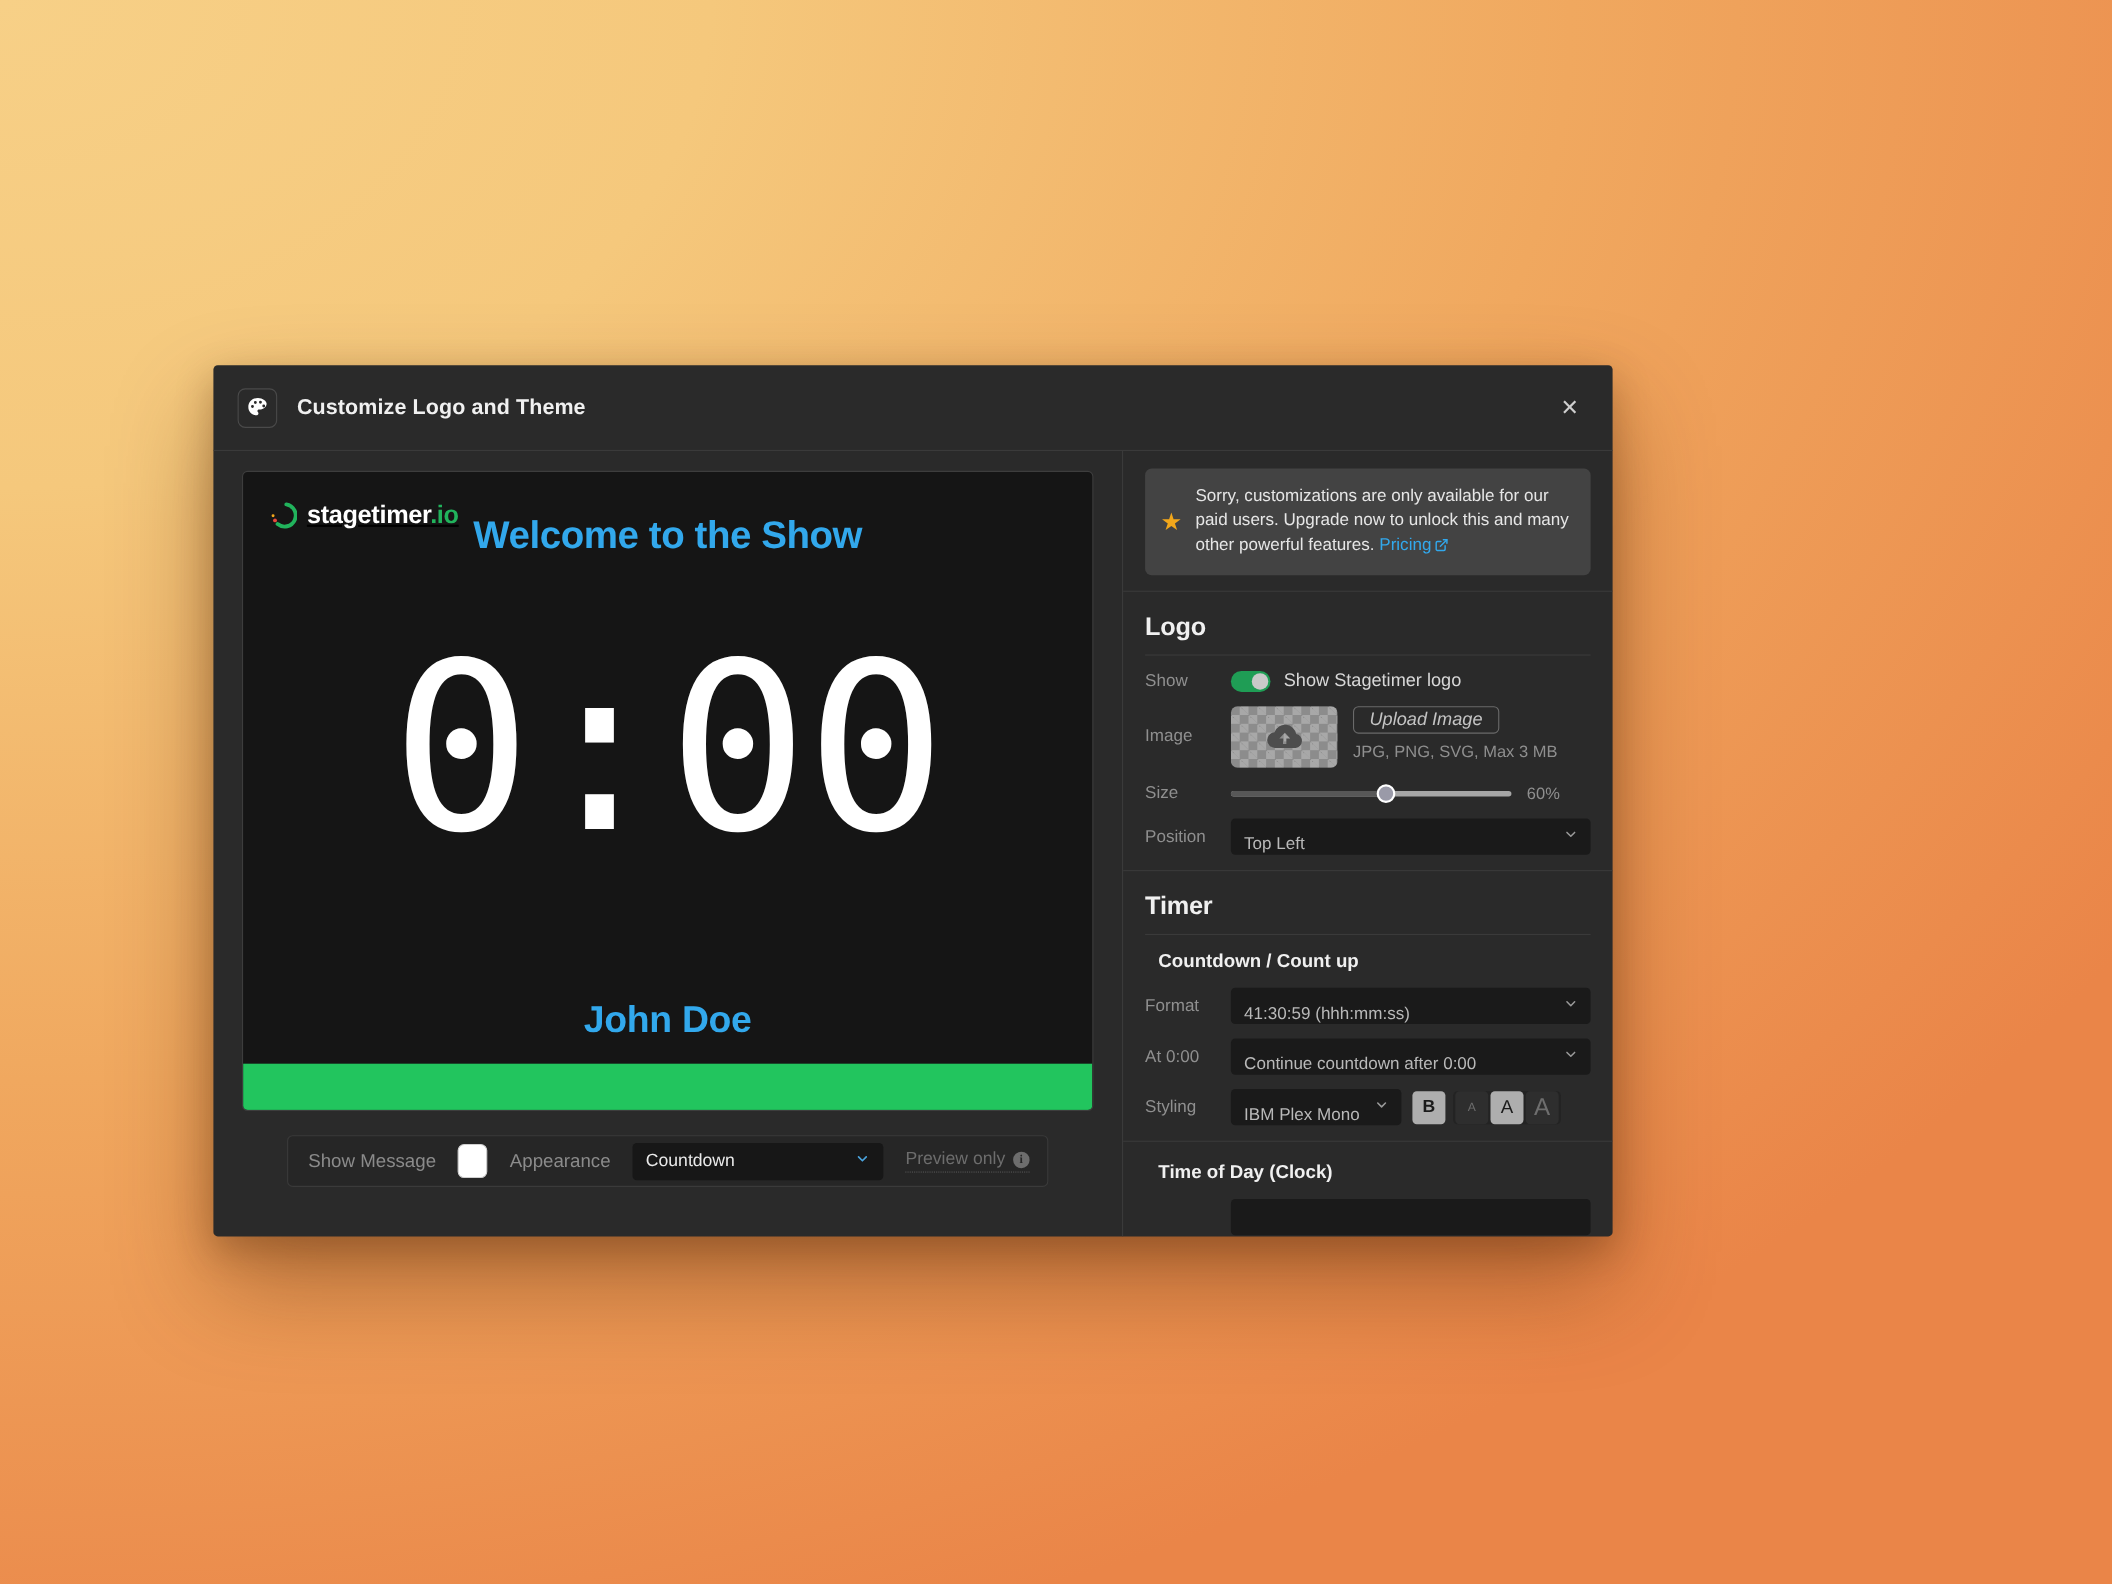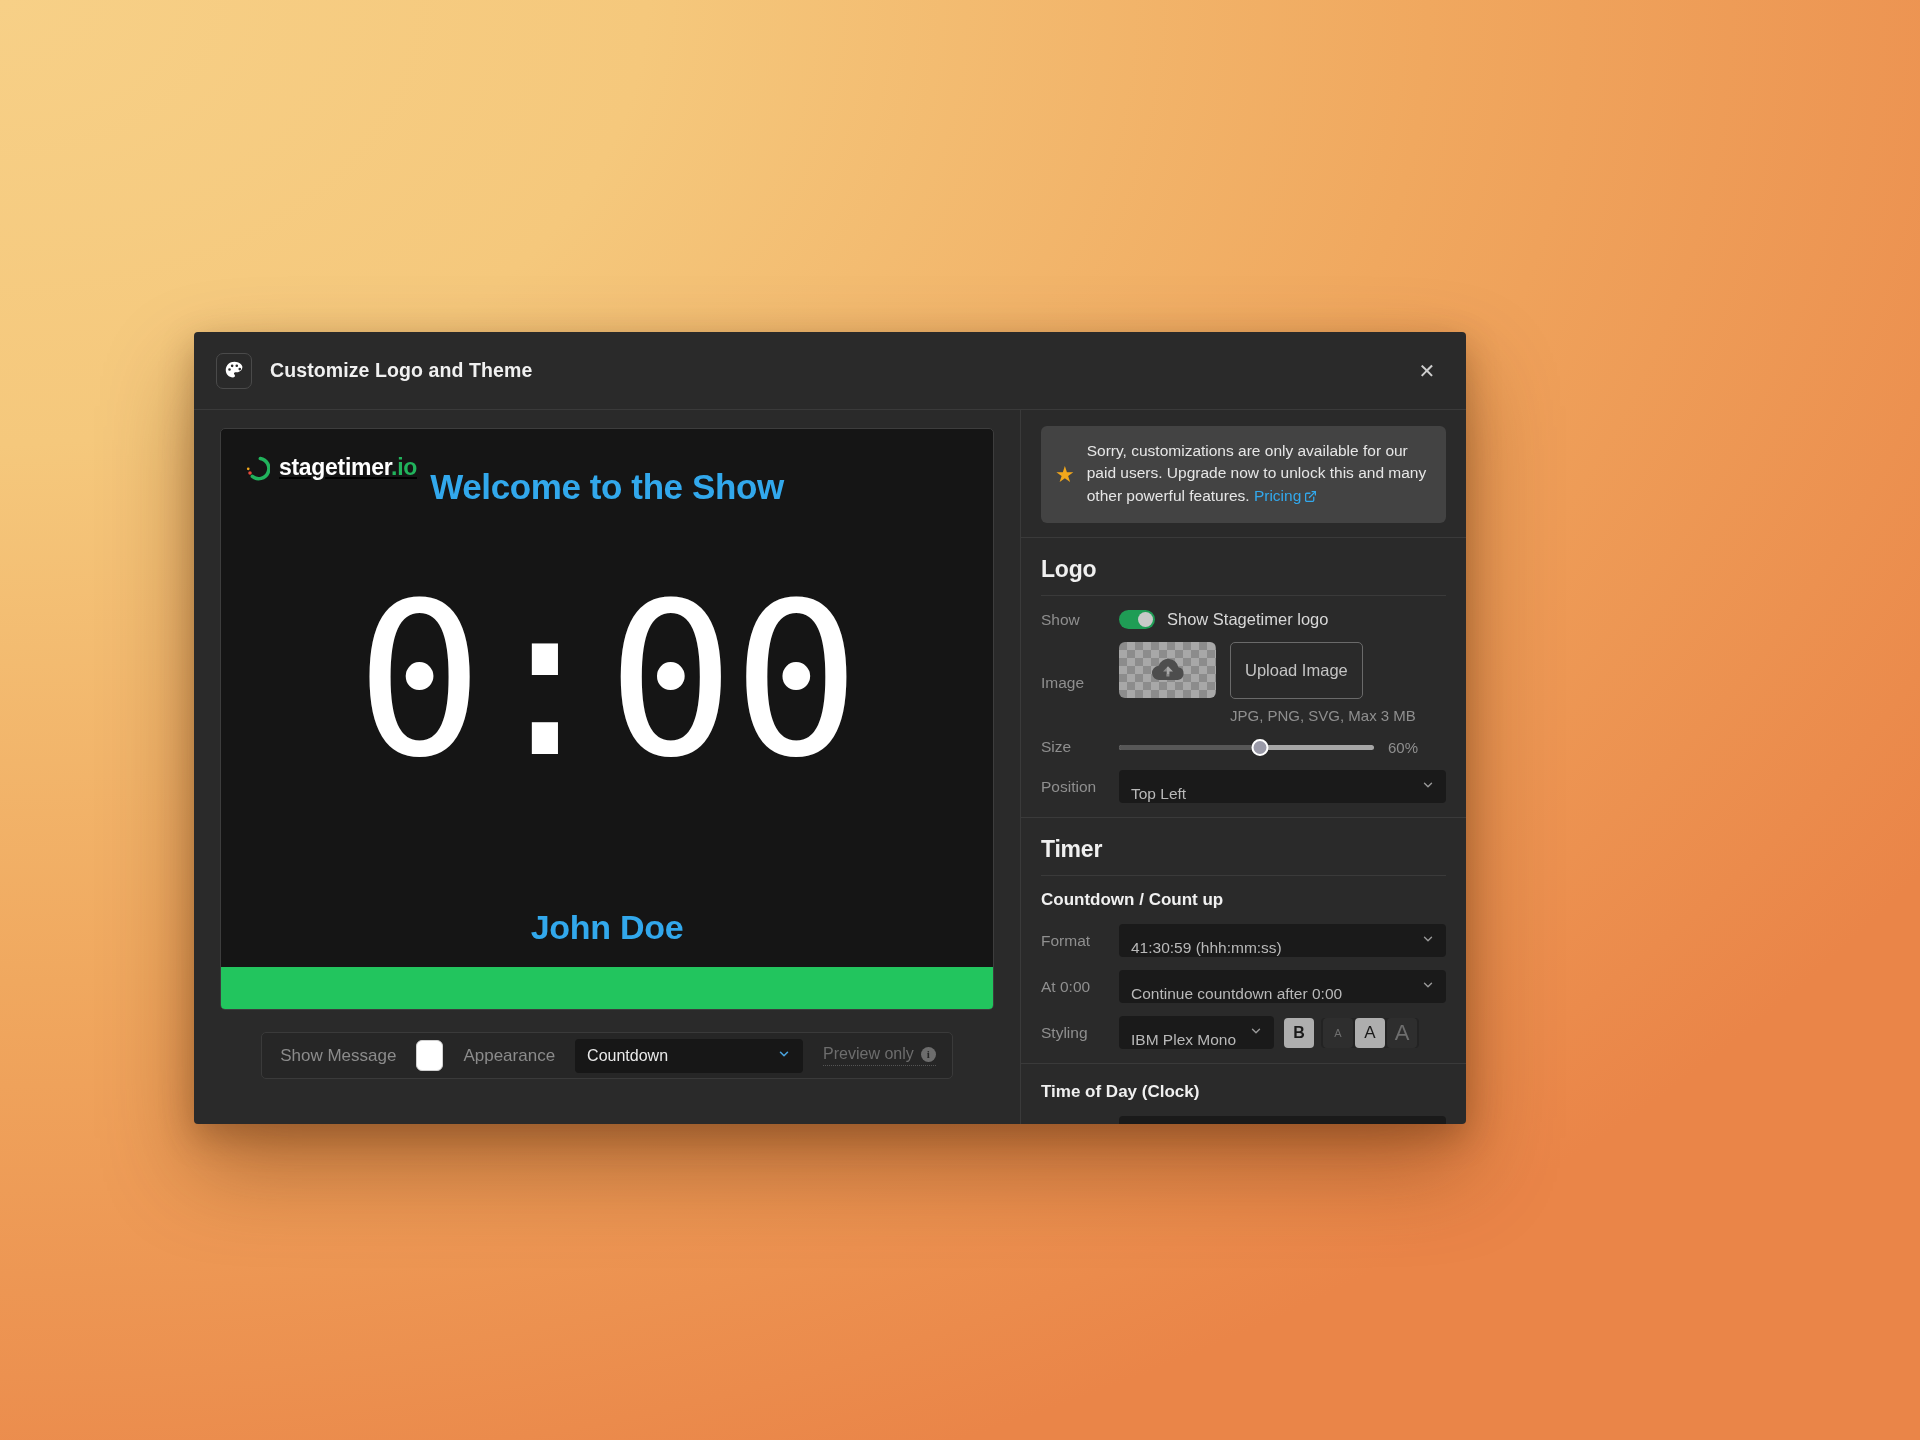--- a/index.html
+++ b/index.html
@@ -177,20 +177,21 @@
   .section-head {
     font-size: 23px; font-weight: bold; color: #f0f0f0;
     padding-bottom: 12px;
     border-bottom: 1px solid #3a3a3a;
     margin-bottom: 14px;
     letter-spacing: -.2px;
   }
   .subsection-head {
     font-size: 17px; font-weight: bold; color: #f0f0f0;
     margin-bottom: 14px;
+    margin-left: 12px;
   }
   .row { display: flex; align-items: center; margin-bottom: 13px; }
   .row:last-child { margin-bottom: 0; }
   .row-label {
     flex: 0 0 78px;
     color: #8f8f8f; font-size: 15.5px;
   }
   .row-ctl { flex: 1 1 auto; display: flex; align-items: center; min-width: 0; }
 
   .toggle {
@@ -214,24 +215,25 @@
     background-size: 16px 16px;
     background-position: 0 0, 8px 8px;
     display: flex; align-items: center; justify-content: center;
     flex: 0 0 97px; cursor: pointer;
   }
   .img-right { margin-left: 14px; }
   .upload-btn {
     border: 1px solid #6a6a6a;
     border-radius: 5px;
     color: #c4c4c4; font-size: 16.5px;
-    padding: 18px 14px;
+    padding: 2px 14px;
     background: transparent;
     cursor: pointer;
     display: inline-block;
+    font-style: italic;
   }
   .img-hint { color: #8f8f8f; font-size: 15px; margin-top: 8px; }
 
   .slider { flex: 1 1 auto; position: relative; height: 20px; display: flex; align-items: center; max-width: 255px; }
   .slider .track { position: absolute; left: 0; right: 0; height: 5px; border-radius: 3px; background: #a6a6a6; }
   .slider .track-filled { position: absolute; left: 0; height: 5px; border-radius: 3px; background: #575757; }
   .slider .thumb {
     position: absolute; width: 17px; height: 17px; border-radius: 50%;
     background: #9a9aa8; border: 2px solid #ffffff;
     transform: translateX(-50%); cursor: grab;

